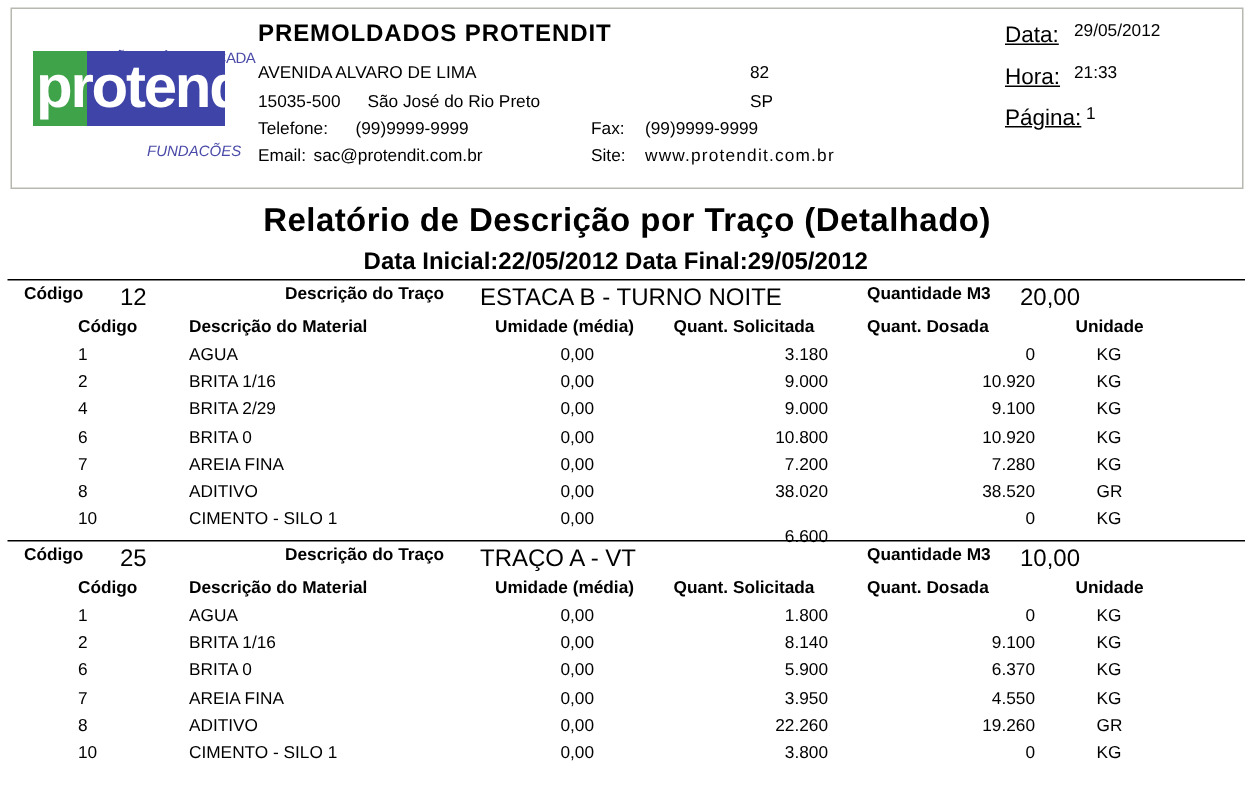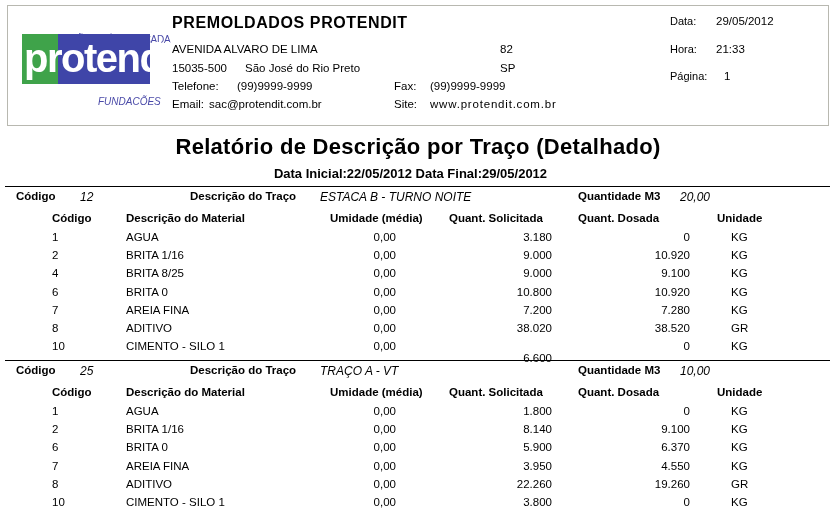--- a/index.html
+++ b/index.html
@@ -13,29 +13,29 @@
     .logo { position: absolute; left: 20px; top: 14px; width: 132px; height: 100px; }
     .logo-top { position: absolute; left: 3px; top: 20px; font-size: 10px; color: #4a4aa8; letter-spacing: -0.3px; white-space: nowrap; }
     .logo-band { position: absolute; left: 2px; top: 20px; width: 128px; height: 50px; background: #3f45a8; }
     .logo-green { position: absolute; left: 0; top: 0; width: 36px; height: 50px; background: #3fa34a; }
     .logo-word { position: absolute; left: 2px; top: 2px; font-size: 40px; font-weight: bold; color: #fff; letter-spacing: -1.5px; line-height: 44px; font-family: "Liberation Sans", sans-serif; }
     .logo-bottom { position: absolute; left: 78px; top: 82px; font-size: 10px; color: #4a4aa8; font-style: italic; }
 
     .company { position: absolute; left: 172px; top: 14px; font-size: 16px; font-weight: bold; letter-spacing: 0.6px; }
     .info { position: absolute; font-size: 11.5px; white-space: nowrap; }
 
-    .meta-label { position: absolute; font-size: 11px; }
+    .meta-label { position: absolute; font-size: 15px; text-decoration: underline; }
     .meta-val { position: absolute; font-size: 11.5px; }
 
     .report-title { position: absolute; left: 0; width: 836px; top: 134px; text-align: center; font-size: 22px; font-weight: bold; letter-spacing: 0.3px; }
-    .report-sub { position: absolute; left: 0; width: 821px; top: 166px; text-align: center; font-size: 13px; font-weight: bold; }
+    .report-sub { position: absolute; left: 0; width: 821px; top: 166px; text-align: center; font-size: 16px; font-weight: bold; }
 
     .group-line { position: absolute; left: 5px; width: 825px; height: 1px; background: #000; }
     .g-label { position: absolute; font-size: 11.5px; font-weight: bold; }
-    .g-val { position: absolute; font-size: 12px; font-style: italic; }
+    .g-val { position: absolute; font-size: 16px; }
 
     .col-h { position: absolute; font-size: 11.5px; font-weight: bold; white-space: nowrap; }
     .cell { position: absolute; font-size: 11.5px; white-space: nowrap; }
     .r { text-align: right; }
   </style>
 </head>
 <body>
 
 <div class="header-box"></div>
 
@@ -100,21 +100,21 @@
   <div>
     <span class="cell" style="left:52px;top:249px">2</span>
     <span class="cell" style="left:126px;top:249px">BRITA 1/16</span>
     <span class="cell r" style="left:340px;width:56px;top:249px">0,00</span>
     <span class="cell r" style="left:470px;width:82px;top:249px">9.000</span>
     <span class="cell r" style="left:600px;width:90px;top:249px">10.920</span>
     <span class="cell" style="left:731px;top:249px">KG</span>
   </div>
   <div>
     <span class="cell" style="left:52px;top:267px">4</span>
-    <span class="cell" style="left:126px;top:267px">BRITA 8/25</span>
+    <span class="cell" style="left:126px;top:267px">BRITA 2/29</span>
     <span class="cell r" style="left:340px;width:56px;top:267px">0,00</span>
     <span class="cell r" style="left:470px;width:82px;top:267px">9.000</span>
     <span class="cell r" style="left:600px;width:90px;top:267px">9.100</span>
     <span class="cell" style="left:731px;top:267px">KG</span>
   </div>
   <div>
     <span class="cell" style="left:52px;top:286px">6</span>
     <span class="cell" style="left:126px;top:286px">BRITA 0</span>
     <span class="cell r" style="left:340px;width:56px;top:286px">0,00</span>
     <span class="cell r" style="left:470px;width:82px;top:286px">10.800</span>

